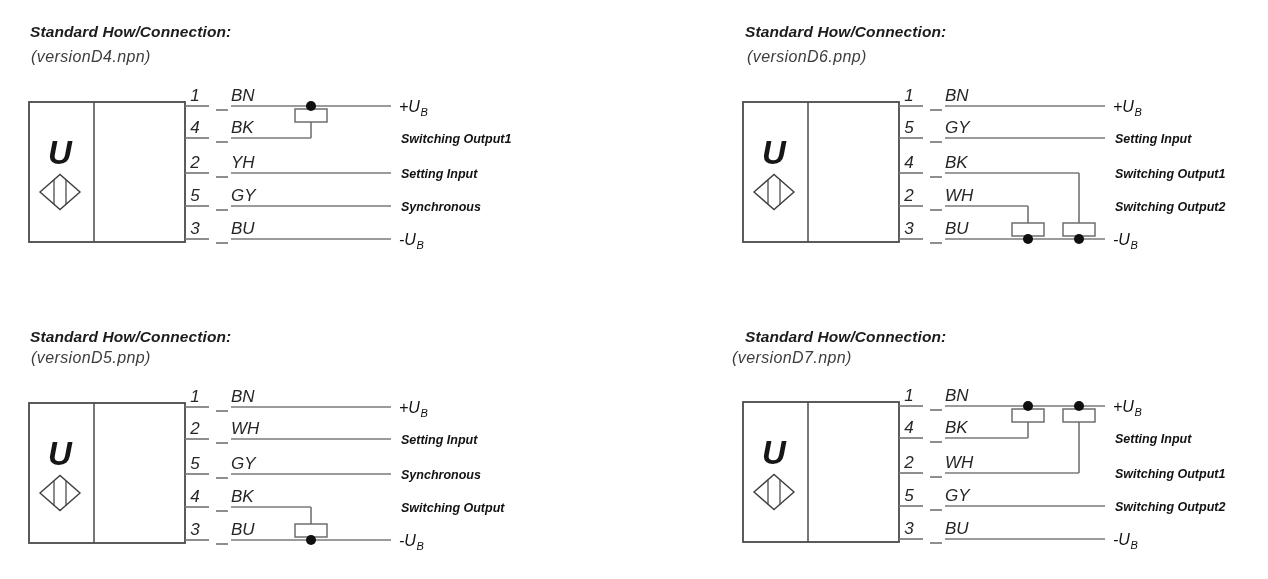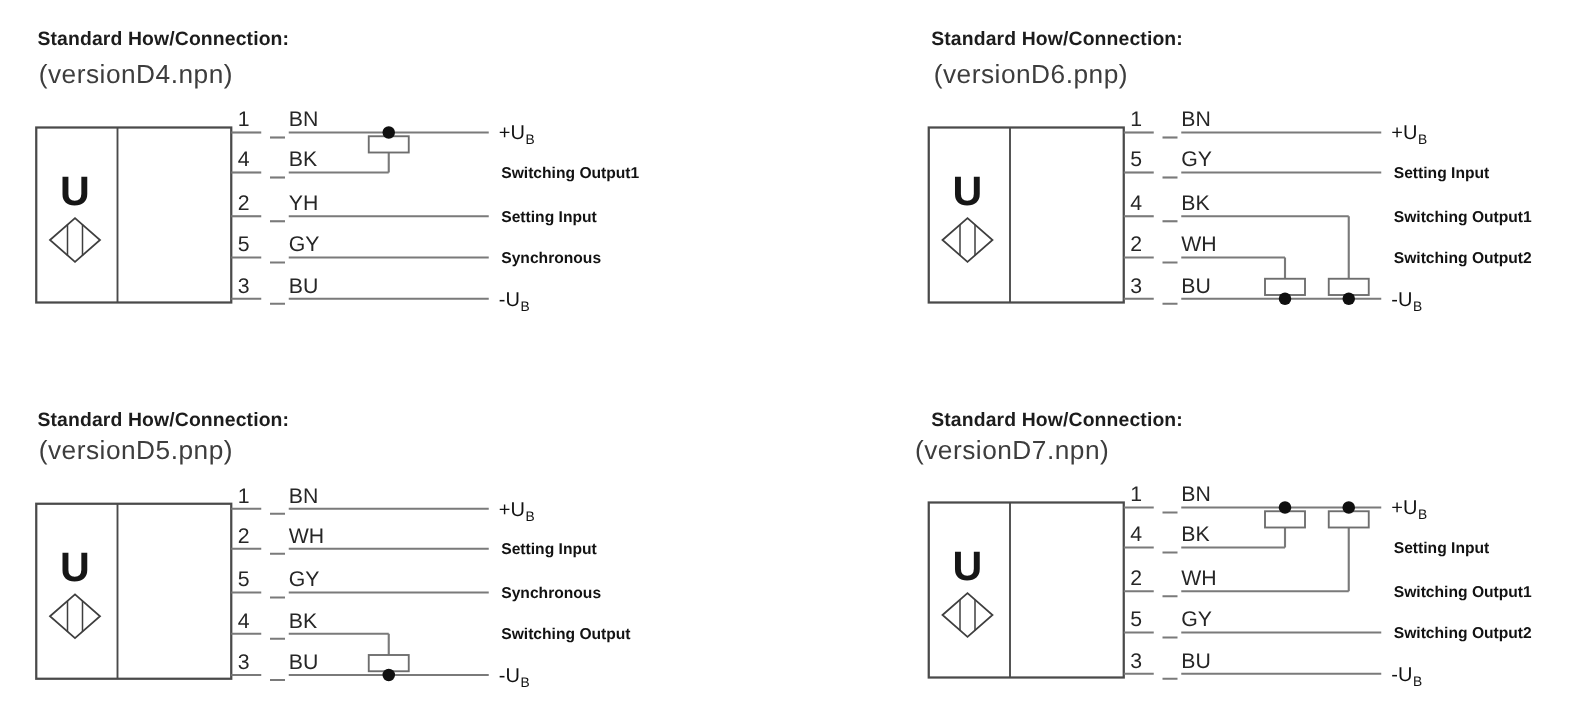--- a/index.html
+++ b/index.html
@@ -1,23 +1,23 @@
 <!DOCTYPE html>
 <html><head>
 <meta charset="utf-8">
 <style>
   html,body{margin:0;padding:0;background:#ffffff;}
   .page{position:relative;width:1268px;height:579px;background:#ffffff;overflow:hidden;
         font-family:"Liberation Sans",sans-serif;}
   .grid{display:grid;grid-template-columns:634px 634px;grid-template-rows:290px 289px;
-        width:1268px;height:456px;}
+        width:1268px;height:456px;font-style:italic;}
   .slot{position:relative;width:634px;height:100%;overflow:hidden;}
   .d-title{position:absolute;font-weight:bold;font-size:15.5px;color:#1c1c1c;
            letter-spacing:0.1px;white-space:nowrap;}
-  .d-version{position:absolute;font-size:21px;color:#3d3d3d;letter-spacing:0.4px;white-space:nowrap;}
+  .d-version{position:absolute;font-size:16px;color:#3d3d3d;letter-spacing:0.4px;white-space:nowrap;}
   .d-svg{position:absolute;left:0;top:0;}
 </style>
 </head>
 <body>
 
 <div class="page">
   <div class="grid">
 
     <div class="slot">
       <div class="d-title" style="left:30px;top:23px">Standard How/Connection:</div>

